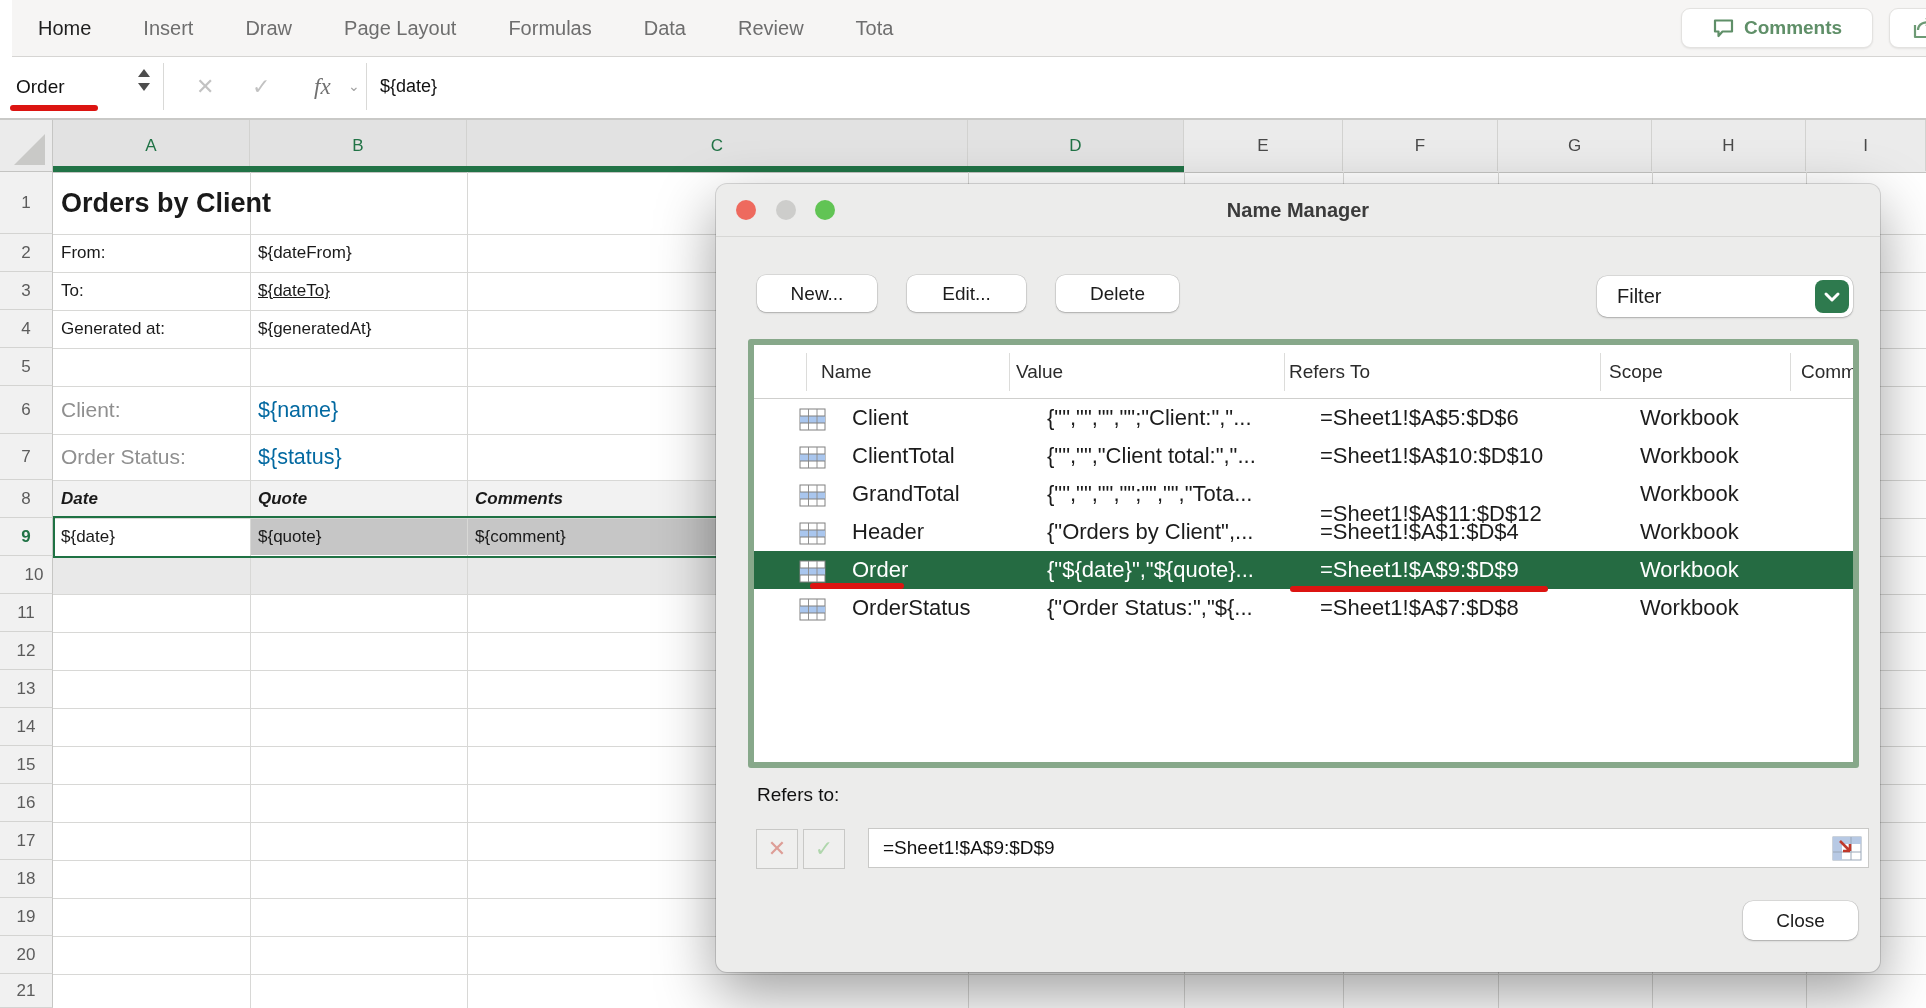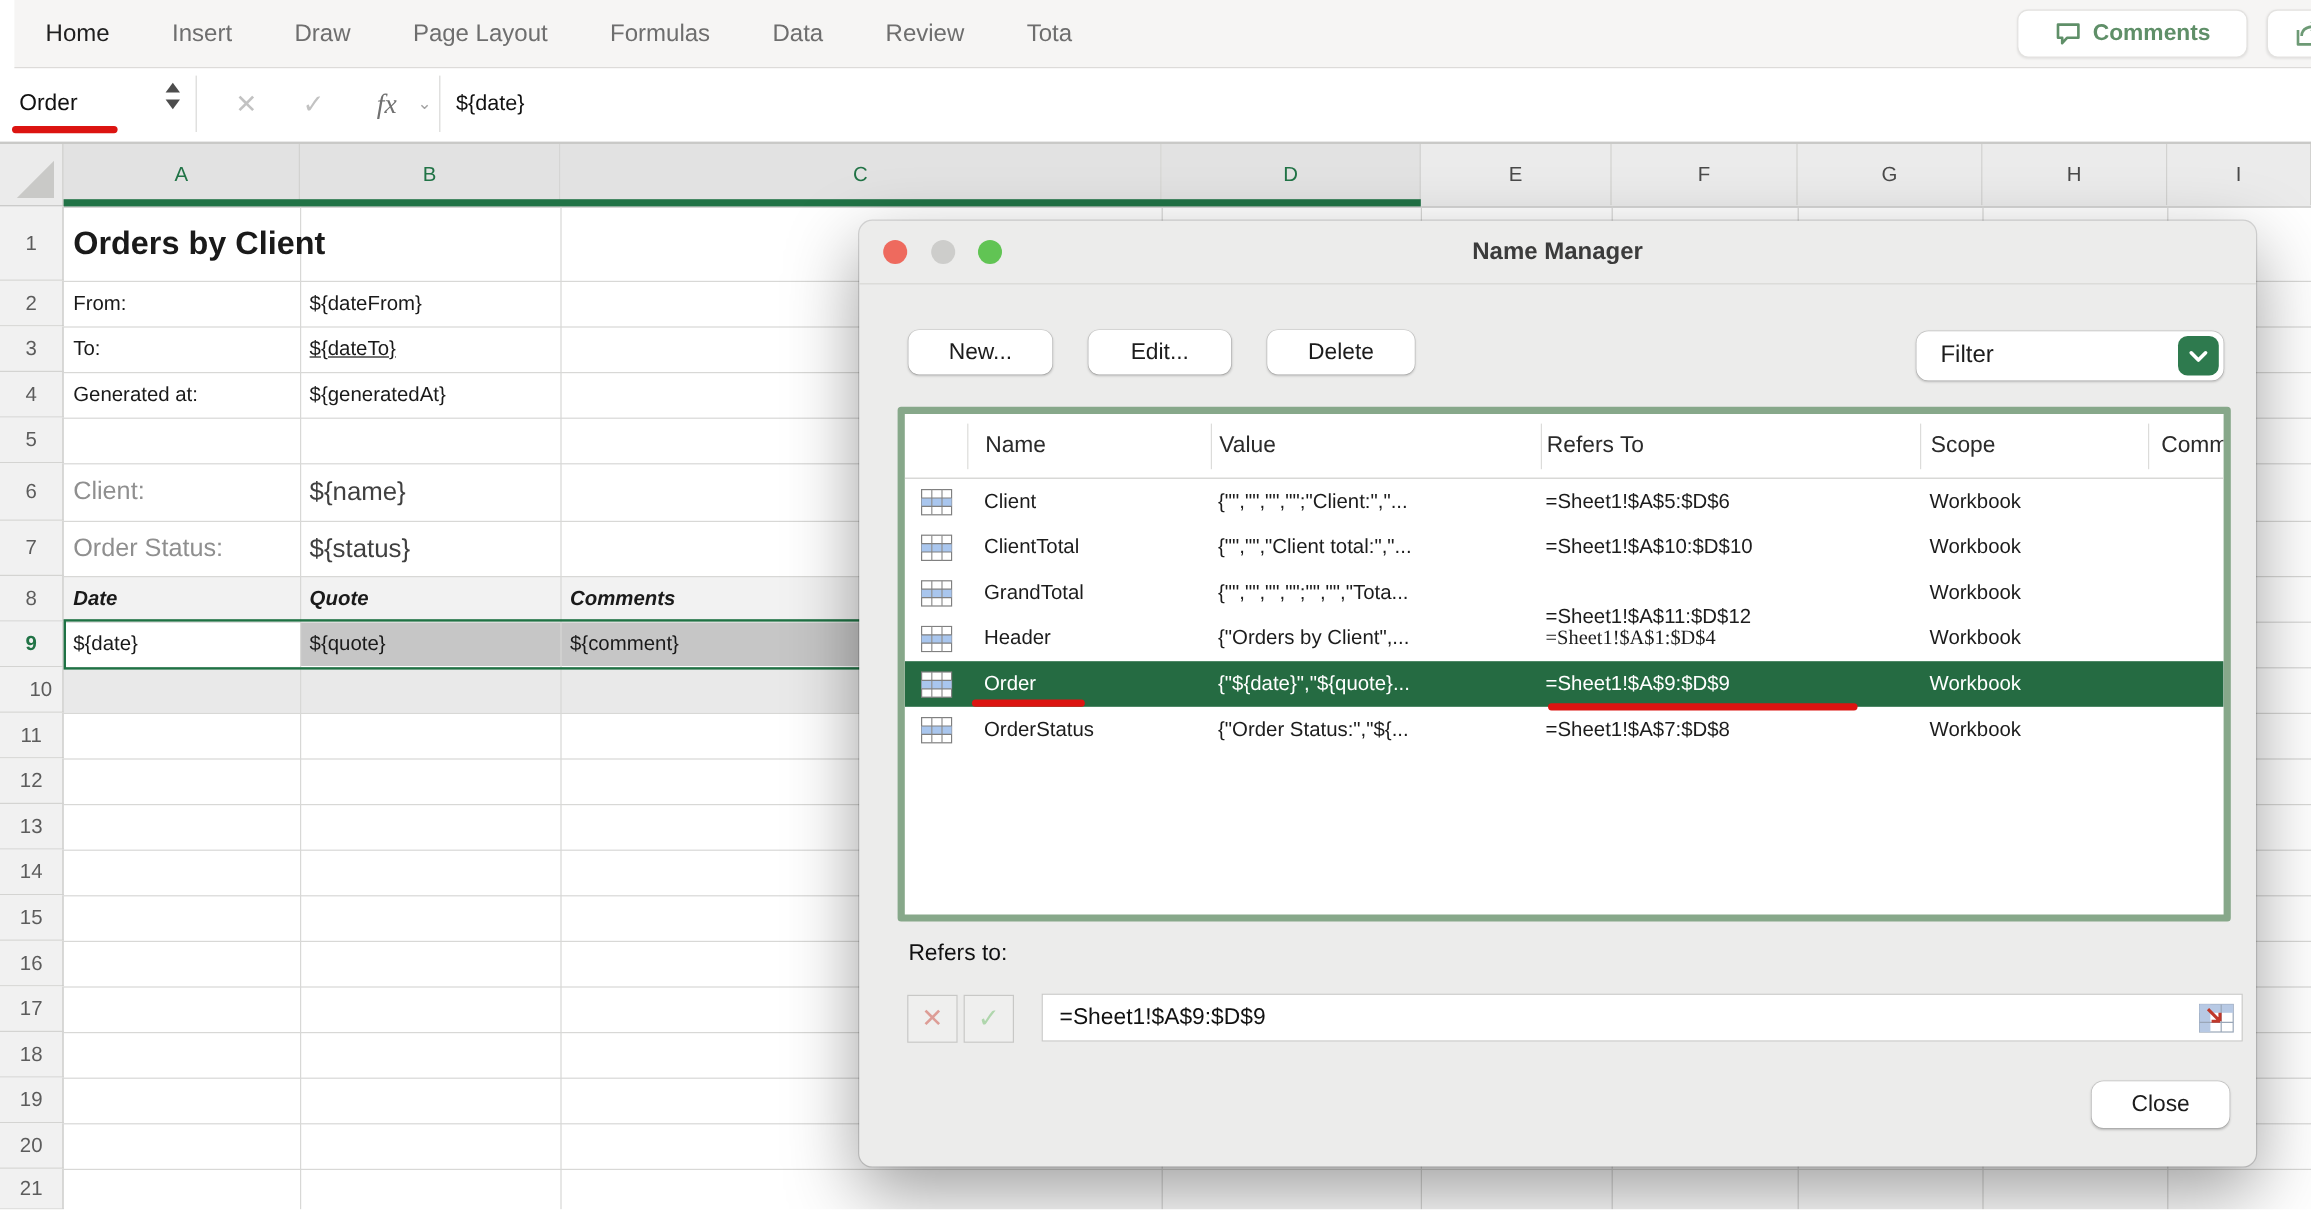--- a/index.html
+++ b/index.html
@@ -41,21 +41,21 @@
   .row-h{position:absolute;left:0;width:53px;text-align:center;font-size:17px;color:#5c5c5c;
          background:#f1f1f1;border-bottom:1px solid #d4d4d2;border-right:1px solid #c6c6c4;box-sizing:border-box;}
   .row-h.sel{color:#217346;font-weight:700;}
   .corner{position:absolute;left:0;top:120px;width:53px;height:52px;background:#ebebeb;
           border-right:1px solid #c6c6c4;border-bottom:1px solid #c4c4c2;box-sizing:border-box;}
   .gline-h{position:absolute;height:1px;background:#d8d8d6;}
   .gline-v{position:absolute;width:1px;background:#d8d8d6;}
   .cell{position:absolute;white-space:nowrap;color:#1a1a1a;font-size:17px;padding-left:8px;box-sizing:border-box;}
   .cell.title{font-size:27px;font-weight:700;}
   .cell.biglabel{font-size:21px;color:#8f8f8f;}
-  .cell.bigval{font-size:21.5px;color:#404040;}
+  .cell.bigval{font-size:21.5px;color:#0369a1;}
   .cell.th{font-weight:700;font-style:italic;}
   .sel-border{position:absolute;border:2px solid #1f7244;box-sizing:border-box;}
   .red-underline{position:absolute;height:6px;background:#dc1411;border-radius:3px;z-index:30;}
 
   
   .dialog{position:absolute;left:716px;top:184px;width:1164px;height:788px;background:#ececeb;
           border-radius:11px;box-shadow:0 0 0 1px rgba(0,0,0,.14),0 22px 60px rgba(0,0,0,.38);z-index:10;}
   .titlebar{position:absolute;left:0;top:0;width:100%;height:52px;border-bottom:1px solid #d7d7d5;
             text-align:center;line-height:52px;font-size:20px;font-weight:700;color:#3b3b3b;}
   .light{position:absolute;top:200px;width:20px;height:20px;border-radius:50%;z-index:11;}
@@ -65,21 +65,21 @@
   .filter{position:absolute;left:881px;top:92px;width:256px;height:41px;background:#fff;border-radius:10px;
           box-shadow:0 0 0 0.5px rgba(0,0,0,.15),0 1px 2px rgba(0,0,0,.22);display:flex;align-items:center;}
   .filter-label{font-size:20px;color:#1c1c1c;margin-left:20px;flex:1;}
   .filter-chevbox{width:34px;height:33px;background:#2e7a4e;border-radius:8px;margin-right:4px;
                   display:flex;align-items:center;justify-content:center;}
   .nm-table{position:absolute;left:32px;top:155px;width:1111px;height:429px;background:#fff;
             border:6px solid #87a88a;border-radius:3px;box-sizing:border-box;overflow:hidden;}
   .nm-header{position:relative;height:54px;border-bottom:1px solid #cfcfcd;box-sizing:border-box;}
   .nm-hcell{position:absolute;top:8px;height:38px;line-height:38px;font-size:19px;color:#2b2b2b;
             border-left:1px solid #dcdcda;box-sizing:border-box;overflow:hidden;white-space:nowrap;}
-  .nm-row{position:relative;height:38px;display:flex;align-items:center;font-size:17px;color:#1c1c1c;}
+  .nm-row{position:relative;height:38px;display:flex;align-items:center;font-size:22px;color:#1c1c1c;padding-left:32px;}
   .nm-row.sel{background:#256b42;color:#fff;}
   .nm-cell{overflow:hidden;white-space:nowrap;box-sizing:border-box;flex:none;}
   .refers-label{position:absolute;left:41px;top:600px;font-size:19px;color:#111;}
   .sq-btn{position:absolute;top:645px;width:42px;height:40px;background:#efefee;border:1px solid #c8c8c6;
           box-sizing:border-box;display:flex;align-items:center;justify-content:center;
           font-size:22px;font-weight:700;}
   .refers-field{position:absolute;left:152px;top:644px;width:1001px;height:40px;background:#fff;
                 border:1px solid #c9c9c7;box-sizing:border-box;}
   .refers-text{position:absolute;left:14px;top:0;height:38px;line-height:38px;font-size:19px;color:#111;white-space:nowrap;}
 </style>
@@ -290,21 +290,21 @@
             <div class="nm-cell" style="width: 52px; text-align: center;"><svg width="27" height="23" viewBox="0 0 27 23" style="vertical-align:middle">
                 <rect x="1" y="1" width="25" height="21" fill="#fff" stroke="#808080"></rect>
                 <rect x="1" y="8" width="25" height="7" fill="#a9c6ee"></rect>
                 <line x1="9.5" y1="1" x2="9.5" y2="22" stroke="#909090"></line>
                 <line x1="18" y1="1" x2="18" y2="22" stroke="#909090"></line>
                 <line x1="1" y1="8" x2="26" y2="8" stroke="#808080"></line>
                 <line x1="1" y1="15" x2="26" y2="15" stroke="#808080"></line>
               </svg></div>
             <div class="nm-cell" style="width: 203px; padding-left: 14px;">Header</div>
             <div class="nm-cell" style="width: 275px; padding-left: 6px;">{"Orders by Client",...</div>
-            <div class="nm-cell" style="width: 316px; padding-left: 4px; font-family: Liberation Serif, serif;">=Sheet1!$A$1:$D$4</div>
+            <div class="nm-cell" style="width: 316px; padding-left: 4px;">=Sheet1!$A$1:$D$4</div>
             <div class="nm-cell" style="width: 190px; padding-left: 8px;">Workbook</div>
             <div class="nm-cell" style="width: 63px; padding-left: 10px;"></div>
           </div>
           <div class="nm-row sel">
             <div class="nm-cell" style="width: 52px; text-align: center;"><svg width="27" height="23" viewBox="0 0 27 23" style="vertical-align:middle">
                 <rect x="1" y="1" width="25" height="21" fill="#fff" stroke="#808080"></rect>
                 <rect x="1" y="8" width="25" height="7" fill="#a9c6ee"></rect>
                 <line x1="9.5" y1="1" x2="9.5" y2="22" stroke="#909090"></line>
                 <line x1="18" y1="1" x2="18" y2="22" stroke="#909090"></line>
                 <line x1="1" y1="8" x2="26" y2="8" stroke="#808080"></line>

